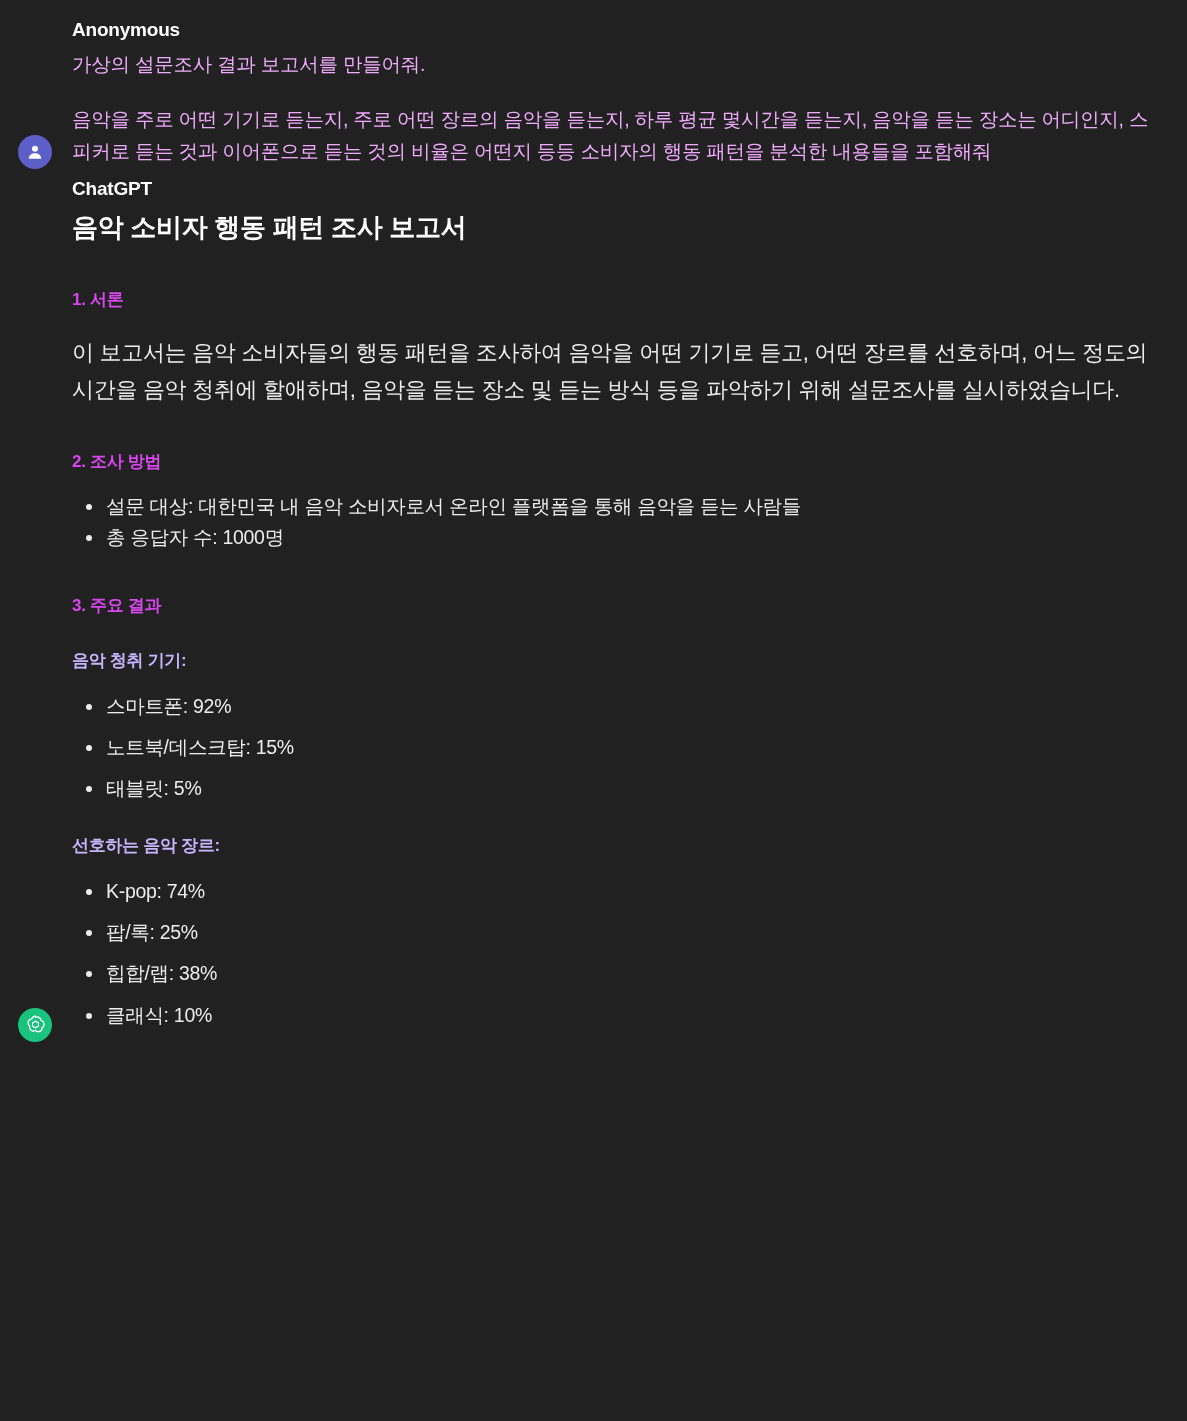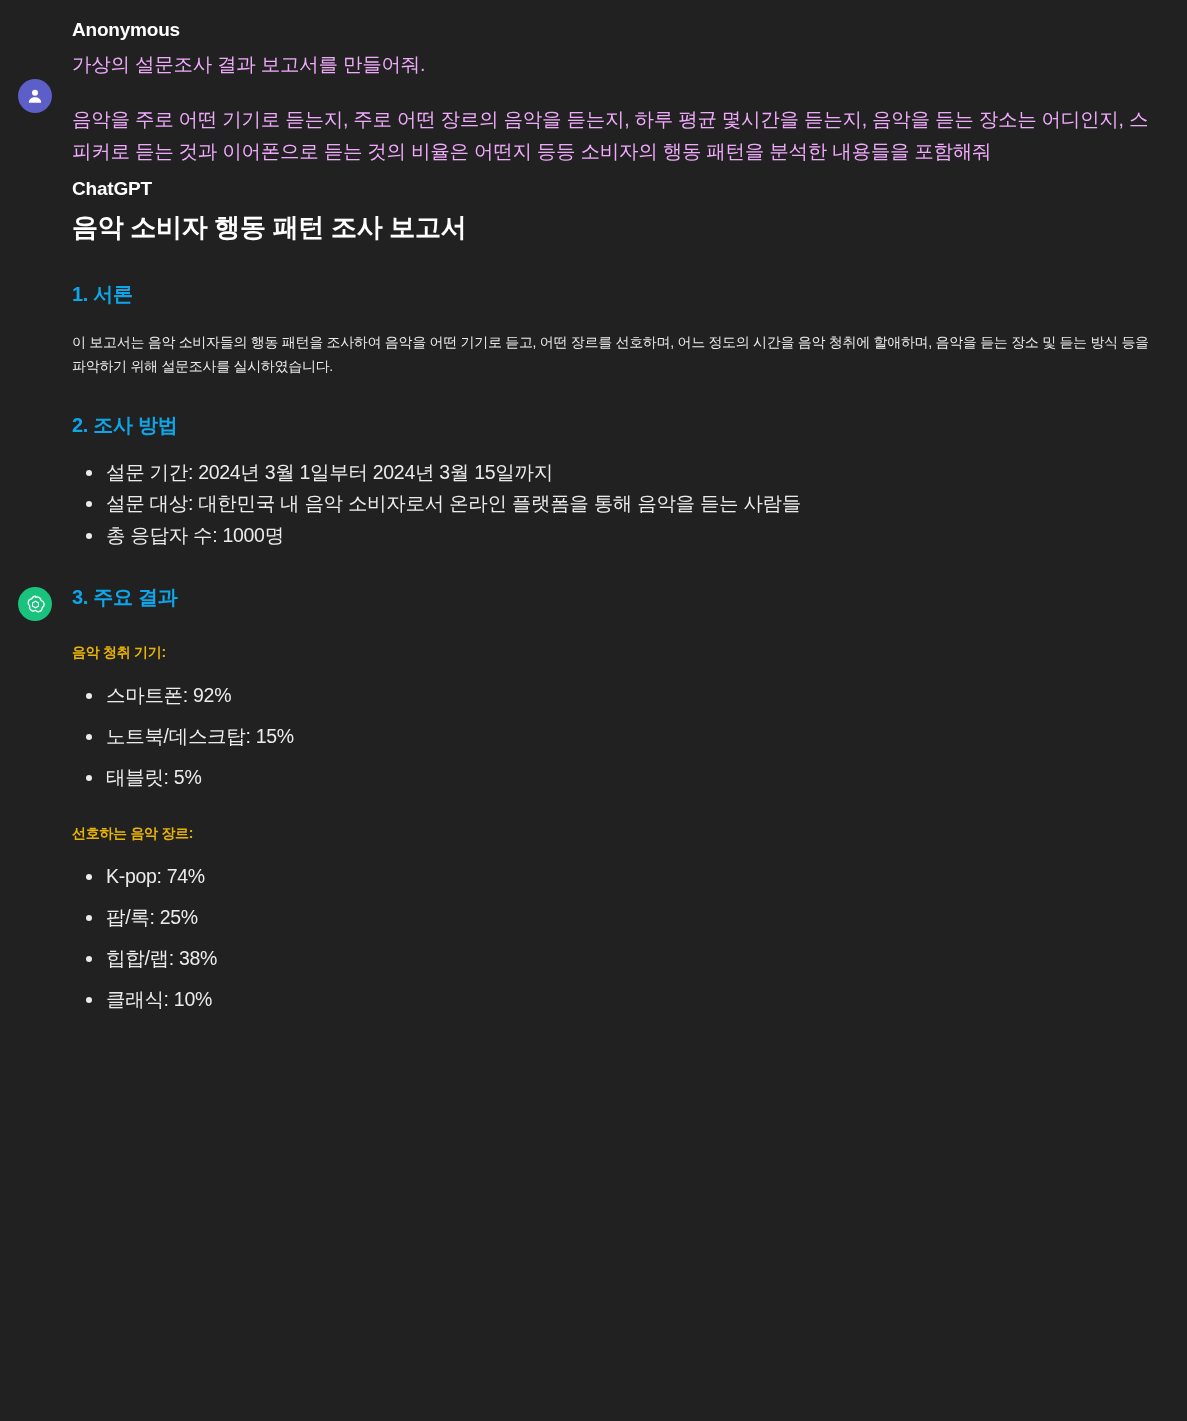--- a/index.html
+++ b/index.html
@@ -13,21 +13,21 @@
     font-family: "Liberation Sans", sans-serif;
     color: #ececec;
     -webkit-font-smoothing: antialiased;
   }
   .conversation {
     padding: 18px 28px 20px 18px;
     box-sizing: border-box;
   }
   .message {
     display: flex;
-    align-items: center;
+    align-items: flex-end;
     margin-bottom: 8px;
   }
   .avatar {
     flex: 0 0 auto;
     width: 34px;
     height: 34px;
     border-radius: 50%;
     margin-right: 20px;
     margin-top: 4px;
     display: flex;
@@ -67,37 +67,37 @@
   }
   h2.doc-title {
     font-size: 26px;
     font-weight: bold;
     margin: 4px 0 0 0;
     line-height: 1.5;
     letter-spacing: -0.3px;
     color: #ffffff;
   }
   h3.sec {
-    font-size: 20px;
+    font-size: 17px;
     font-weight: bold;
-    margin: 32px 0 0 0;
+    margin: 40px 0 0 0;
     line-height: 1.5;
     letter-spacing: -0.3px;
-    color: #0ea5e9;
+    color: #d946ef;
   }
   h4.sub {
-    font-size: 14px;
+    font-size: 17px;
     font-weight: bold;
     margin: 30px 0 0 0;
     line-height: 1.5;
     letter-spacing: -0.3px;
-    color: #eab308;
+    color: #c4b5fd;
   }
   p.text {
-    font-size: 14px;
+    font-size: 22px;
     line-height: 1.68;
     margin: 22px 0 0 0;
     letter-spacing: -0.3px;
     color: #ececec;
   }
   ul.bullets {
     margin: 18px 0 0 0;
     padding-left: 34px;
     list-style: none;
   }
@@ -154,21 +154,20 @@
     <div class="body">
       <div class="author">ChatGPT</div>
 
       <h2 class="doc-title">음악 소비자 행동 패턴 조사 보고서</h2>
 
       <h3 class="sec">1. 서론</h3>
       <p class="text">이 보고서는 음악 소비자들의 행동 패턴을 조사하여 음악을 어떤 기기로 듣고, 어떤 장르를 선호하며, 어느 정도의 시간을 음악 청취에 할애하며, 음악을 듣는 장소 및 듣는 방식 등을 파악하기 위해 설문조사를 실시하였습니다.</p>
 
       <h3 class="sec">2. 조사 방법</h3>
       <ul class="bullets">
-        <li>설문 기간: 2024년 3월 1일부터 2024년 3월 15일까지</li>
         <li>설문 대상: 대한민국 내 음악 소비자로서 온라인 플랫폼을 통해 음악을 듣는 사람들</li>
         <li>총 응답자 수: 1000명</li>
       </ul>
 
       <h3 class="sec">3. 주요 결과</h3>
 
       <h4 class="sub">음악 청취 기기:</h4>
       <ul class="bullets spaced">
         <li>스마트폰: 92%</li>
         <li>노트북/데스크탑: 15%</li>

